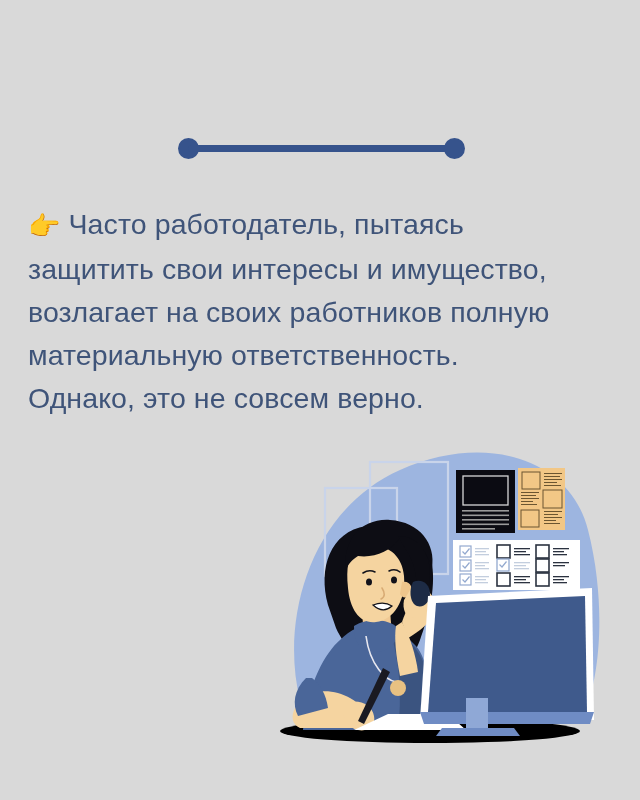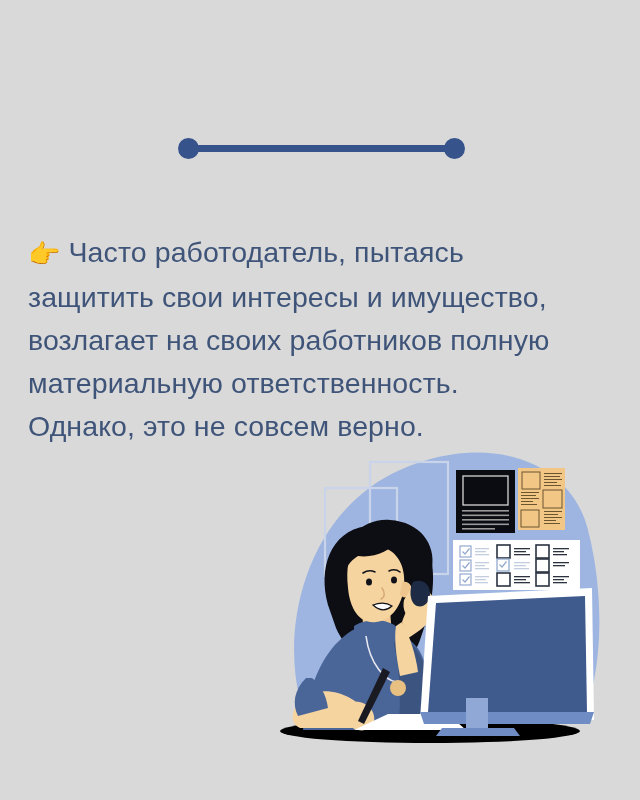--- a/index.html
+++ b/index.html
@@ -55,21 +55,20 @@
     position: absolute;
     left: 28px;
     top: 203px;
     width: 545px;
     color: #3f5479;
     font-size: 28.5px;
     line-height: 43px;
     letter-spacing: 0.1px;
     font-family: "Liberation Sans", sans-serif;
     white-space: pre-wrap;
-    margin-top: 28px;
   }
   .hand-emoji {
     font-size: 26px;
     vertical-align: -1px;
   }
 
   
   .illustration {
     position: absolute;
     left: 270px;

